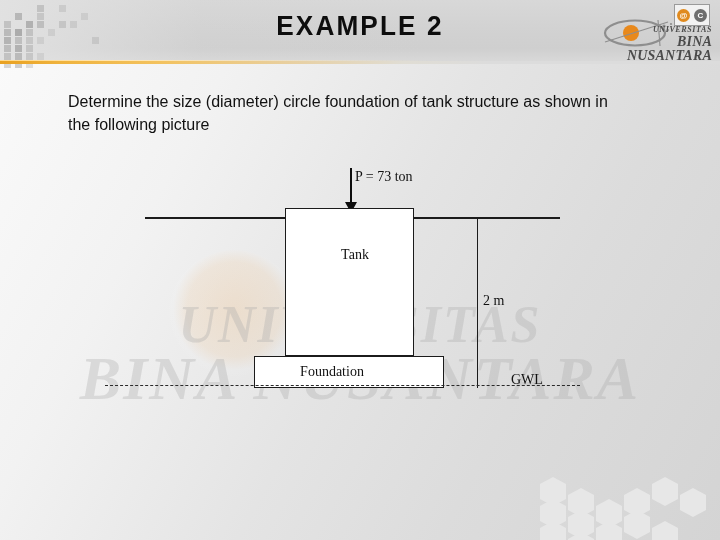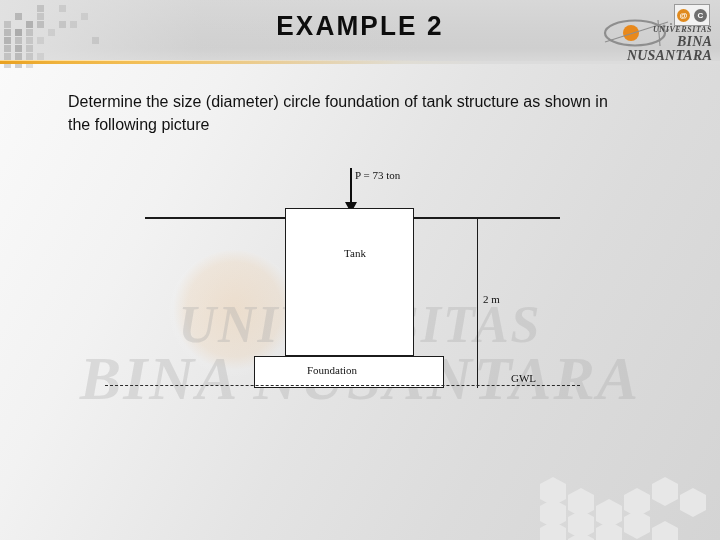--- a/index.html
+++ b/index.html
@@ -183,21 +183,21 @@
   }
   .dg-line { position: absolute; background: #1b1b1b; }
   .dg-box {
     position: absolute;
     background: #ffffff;
     border: 1px solid #1b1b1b;
     box-sizing: border-box;
   }
   .dg-label {
     position: absolute;
-    font-size: 11px;
+    font-size: 14px;
     white-space: nowrap;
   }
   .dg-label.centered {
     text-align: center;
   }
   #soil-params {
     position: absolute;
     left: 168px; top: 112px;
     font-size: 11.5px;
     line-height: 1.32;

